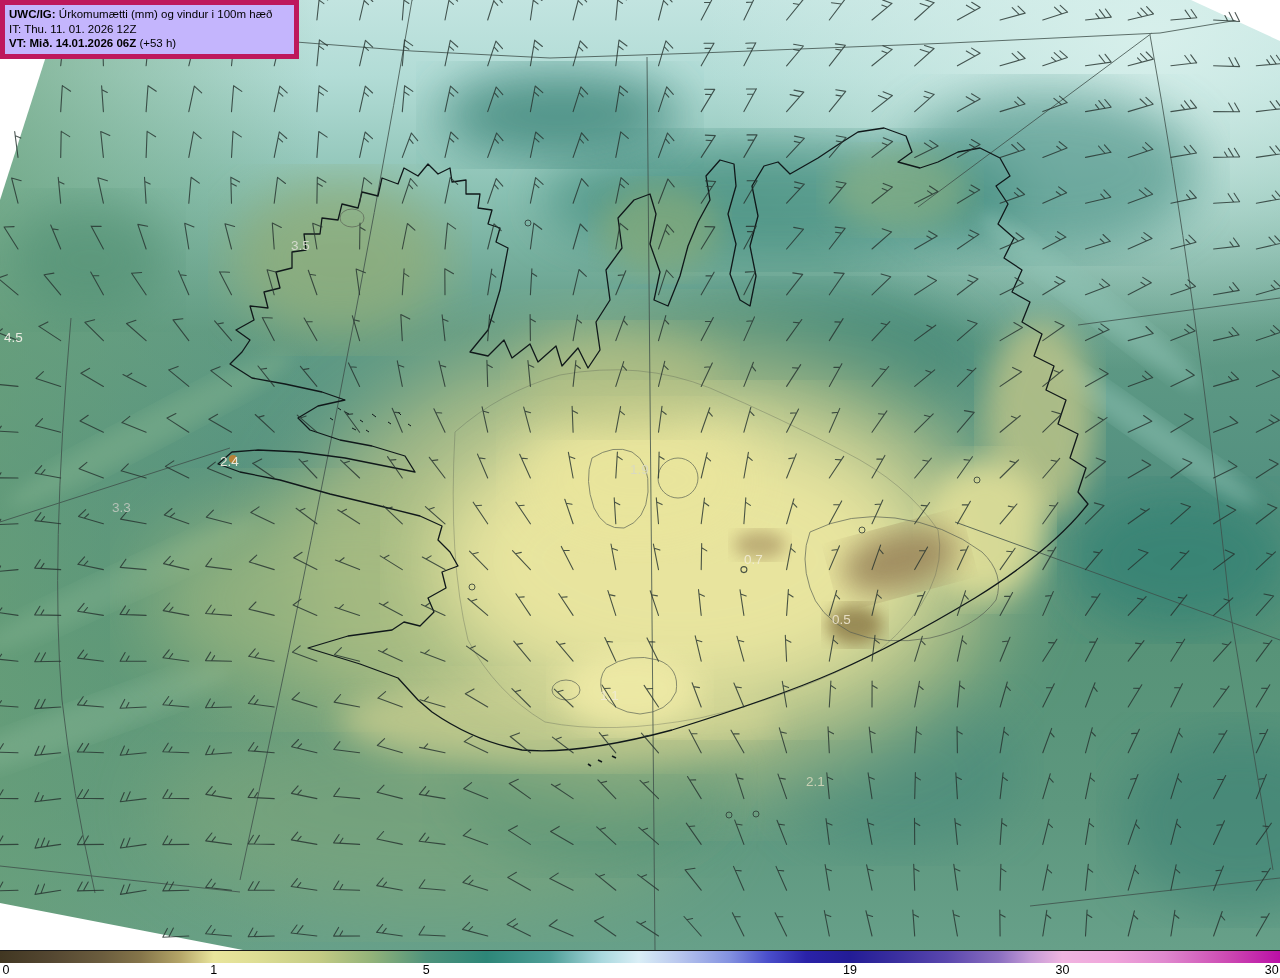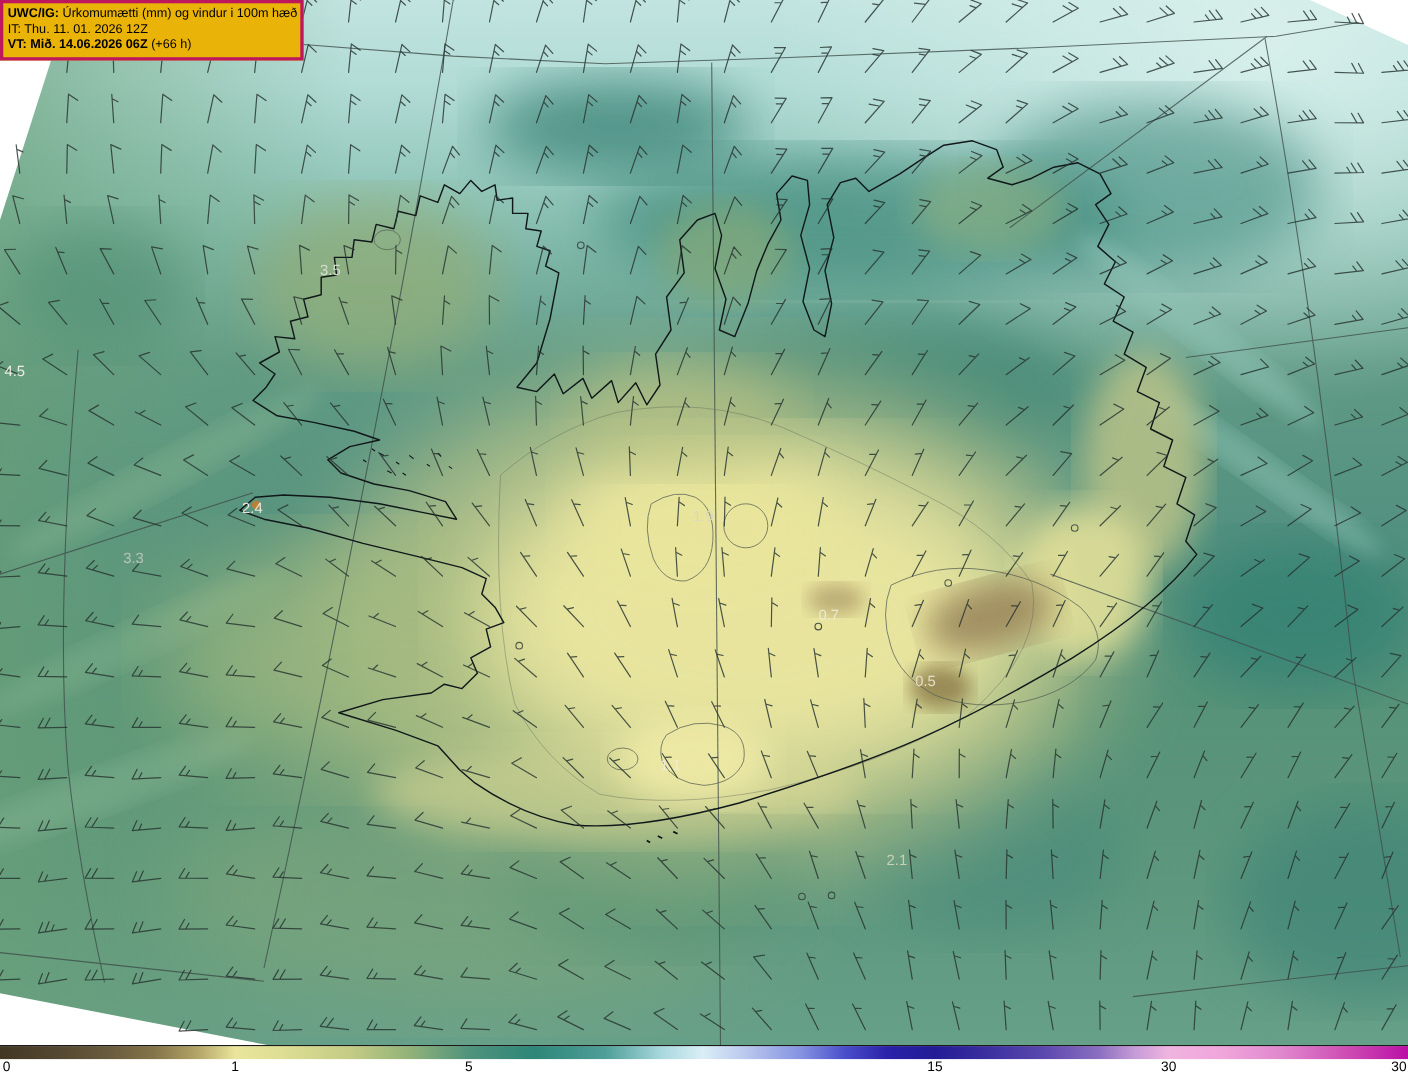--- a/index.html
+++ b/index.html
@@ -1,21 +1,21 @@
 <!DOCTYPE html>
 <html><head>
 <meta charset="utf-8">
 <style>
   html,body{margin:0;padding:0;width:1280px;height:978px;overflow:hidden;background:#fff;
             font-family:"Liberation Sans", sans-serif;}
   #stage{position:relative;width:1280px;height:978px;}
   #map-svg{position:absolute;left:0;top:0;display:block;}
   
-  .titlebox{position:absolute;left:0;top:0;background:#eab308;border:3px solid #be185d;
-            padding:2px 3px 3px 4px;font-size:11.5px;line-height:1.28;color:#000;z-index:5;
+  .titlebox{position:absolute;left:0;top:0;background:#c4b5fd;border:5px solid #be185d;
+            padding:2px 22px 3px 4px;font-size:11.5px;line-height:1.28;color:#000;z-index:5;
             white-space:nowrap;}
   .titlebox .b{font-weight:bold;}
   
   .colorbar{position:absolute;left:0;top:950px;width:1280px;height:28px;z-index:4;background:#fff;}
   .cb-strip{position:absolute;left:0;top:0;width:1280px;height:13px;border-top:1px solid #1a1a1a;
             box-sizing:border-box;}
   .cb-labels{position:absolute;left:0;top:13px;width:1280px;height:15px;background:#fff;}
   .cb-tick{position:absolute;top:0;font-size:12.5px;color:#000;transform:translateX(-50%);}
   .cb-tick.first{transform:none;}
   .cb-tick.last{transform:translateX(-100%);}
@@ -792,29 +792,29 @@
         <text x="744" y="564" fill="#f0ebd3" class="ctl" opacity="0.95">0.7</text>
         <text x="832" y="624" fill="#e9e1c9" class="ctl" opacity="0.95">0.5</text>
         <text x="600" y="700" fill="#f0ebd3" class="ctl" opacity="0.95">1.1</text>
         <text x="806" y="786" fill="#cfd4b8" class="ctl" opacity="0.95">2.1</text>
       </g>
 </svg>
 
 <div class="titlebox">
   <div><span class="b">UWC/IG:</span><span> Úrkomumætti (mm) og vindur i 100m hæð</span></div>
   <div><span>IT: Thu. 11. 01. 2026 12Z</span></div>
-  <div><span class="b">VT: Mið. 14.06.2026 06Z</span><span> (+66 h)</span></div>
+  <div><span class="b">VT: Mið. 14.01.2026 06Z</span><span> (+53 h)</span></div>
 </div>
 
 <div class="colorbar">
   <div class="cb-strip" id="cb-strip" style="background: linear-gradient(90deg, rgb(65, 55, 34) 0%, rgb(84, 71, 49) 4%, rgb(107, 93, 62) 8%, rgb(133, 117, 74) 11%, rgb(179, 164, 103) 14%, rgb(233, 229, 156) 16.7%, rgb(222, 222, 148) 20%, rgb(195, 203, 132) 25%, rgb(147, 179, 121) 29%, rgb(79, 147, 124) 33.3%, rgb(45, 134, 120) 38%, rgb(79, 159, 152) 43%, rgb(169, 216, 222) 47%, rgb(217, 238, 246) 49.9%, rgb(185, 199, 238) 53%, rgb(131, 145, 224) 57%, rgb(74, 78, 203) 60%, rgb(42, 34, 168) 63%, rgb(35, 28, 150) 66.4%, rgb(58, 47, 159) 70%, rgb(90, 71, 174) 74%, rgb(138, 110, 192) 78%, rgb(196, 154, 214) 80.5%, rgb(240, 180, 224) 83%, rgb(240, 164, 218) 87%, rgb(224, 136, 206) 91%, rgb(204, 72, 178) 96%, rgb(187, 15, 166) 100%);"></div>
   <div class="cb-labels" id="cb-labels">
         <span class="cb-tick first" style="left: 0.2%;">0</span>
         <span class="cb-tick" style="left: 16.7%;">1</span>
         <span class="cb-tick" style="left: 33.3%;">5</span>
         <span class="cb-tick" style="left: 49.9%; margin-top: 16px;">10</span>
-        <span class="cb-tick" style="left: 66.4%;">15</span>
+        <span class="cb-tick" style="left: 66.4%;">19</span>
         <span class="cb-tick" style="left: 83%;">30</span>
         <span class="cb-tick last" style="left: 99.9%;">30</span>
       </div>
 </div>
 
 </div>
 
 </body></html>

